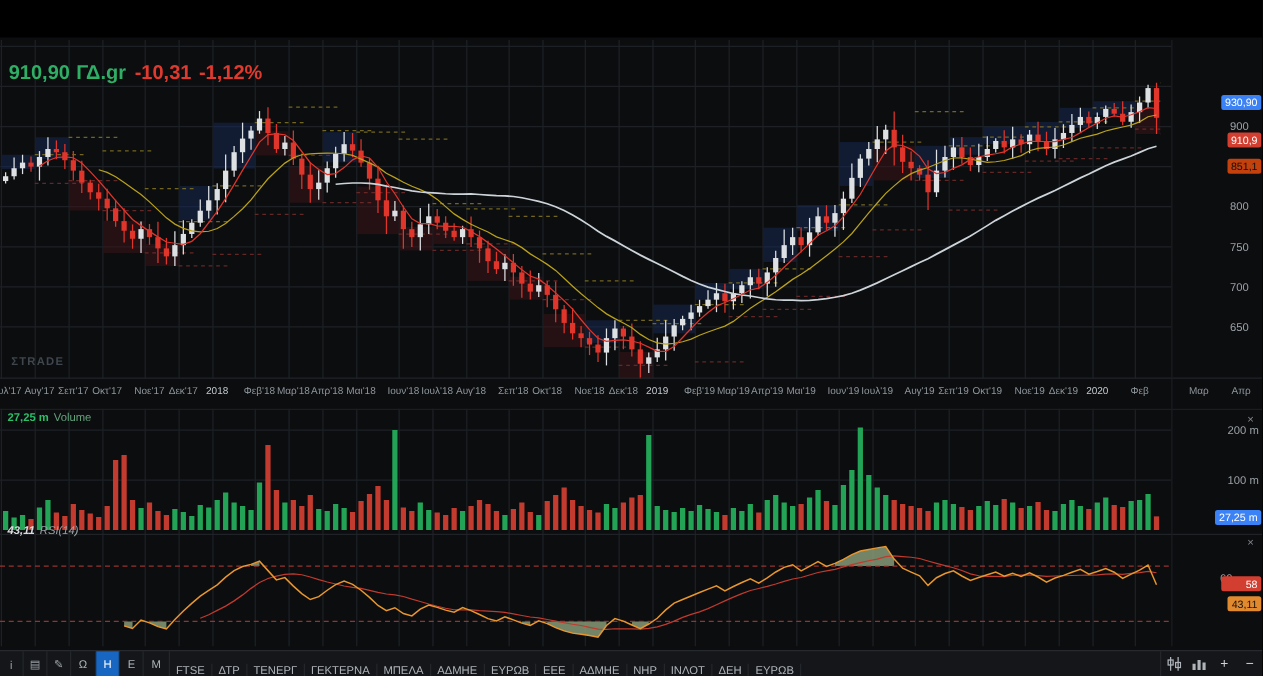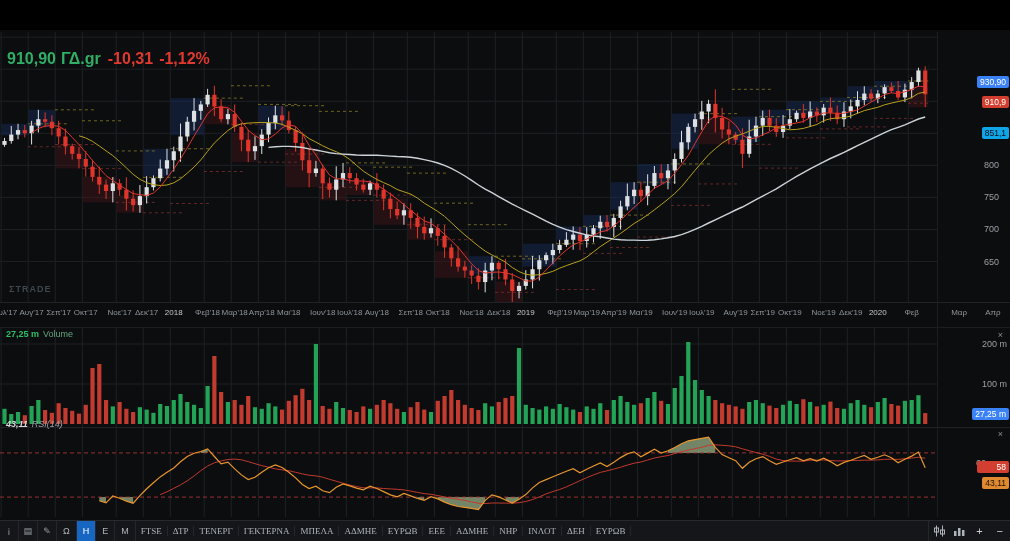--- a/index.html
+++ b/index.html
@@ -13,21 +13,21 @@
   .hdr .chg{color:#e0392e;margin-left:7px;} .hdr .chgp{color:#e0392e;margin-left:6px;}
   #watermark{position:absolute;left:9px;top:284px;font-size:9px;font-weight:bold;color:#3f464d;
              letter-spacing:1px;z-index:2;}
   .panel-title{position:absolute;font-size:9px;z-index:3;white-space:nowrap;}
   #vol-title{left:6px;top:329px;} #rsi-title{left:6px;top:419px;font-style:italic;}
   .vol-val{color:#2bbf6a;font-weight:bold;} .vol-lbl{color:#63a37c;margin-left:4px;}
   .rsi-val{color:#d9dcde;font-weight:bold;} .rsi-lbl{color:#9aa0a6;margin-left:4px;}
   .badge{position:absolute;right:1px;font-size:8.5px;padding:1px 3px;border-radius:2px;color:#fff;
          z-index:3;line-height:10px;white-space:nowrap;}
   .badge.green{background:#3b82f6;} .badge.red{background:#d23f31;}
-  .badge.gray{background:#0ea5e9;color:#0e0f11;} .badge.orange{background:#e0892f;color:#1a1205;}
+  .badge.gray{background:#c2410c;color:#0e0f11;} .badge.orange{background:#e0892f;color:#1a1205;}
   .closex{position:absolute;right:7px;color:#878d93;font-size:9px;z-index:3;cursor:pointer;line-height:9px;}
   #toolbar{position:absolute;left:0;bottom:0;width:1010px;height:20px;background:#141619;
            border-top:1px solid #26292d;display:flex;align-items:stretch;z-index:4;
            font-size:9px;color:#aeb4ba;}
   .tb-icon{width:18px;display:flex;align-items:center;justify-content:center;color:#9aa0a6;
            border-right:1px solid #23262a;cursor:pointer;}
   .tb-tf{display:flex;align-items:center;padding:0 6px;border-right:1px solid #23262a;cursor:pointer;}
   .tb-tf.active{background:#1766c2;color:#fff;}
   .tb-ticker{display:flex;align-items:center;padding:0 5px;border-right:1px solid #23262a;
              cursor:pointer;white-space:nowrap;}
@@ -680,42 +680,42 @@
   <div id="watermark">ΣTRADE</div>
 
   <div class="panel-title" id="vol-title">
     <span class="vol-val">27,25 m</span><span class="vol-lbl">Volume</span>
   </div>
   <div class="panel-title" id="rsi-title">
     <span class="rsi-val">43,11</span><span class="rsi-lbl">RSI(14)</span>
   </div>
 
   <div class="badge green" id="badge-g" style="top: 75.9325px;">930,90</div>
-  <div class="badge red" id="badge-r" style="top: 96px;">910,9</div>
+  <div class="badge red" id="badge-r" style="top: 106px;">910,9</div>
   <div class="badge gray" id="badge-ma" style="top: 127.096px;">851,1</div>
   <div class="badge green" id="badge-vol" style="top: 407.6px;">27,25 m</div>
   <div class="badge red" id="badge-rsima" style="top: 460.658px; padding-left: 20px;">58</div>
   <div class="badge orange" id="badge-rsi" style="top: 477.115px;">43,11</div>
 
   <div class="closex" style="top:331px;">×</div>
   <div class="closex" style="top:430px;">×</div>
 
   <div id="toolbar">
     <div id="tb-icons" style="display:flex;align-items:stretch;">
         <span class="tb-icon">ℹ</span>
         <span class="tb-icon">▤</span>
         <span class="tb-icon">✎</span>
       </div>
     <div id="tb-tfs" style="display:flex;align-items:stretch;">
         <span class="tb-tf">Ω</span>
         <span class="tb-tf active">Η</span>
         <span class="tb-tf">Ε</span>
         <span class="tb-tf">Μ</span>
       </div>
-    <div id="tb-tickers" style="display:flex;align-items:center;font-family:Liberation Serif, serif;">
+    <div id="tb-tickers" style="display:flex;align-items:flex-end;">
         <span class="tb-ticker">FTSE</span>
         <span class="tb-ticker">ΔΤΡ</span>
         <span class="tb-ticker">ΤΕΝΕΡΓ</span>
         <span class="tb-ticker">ΓΕΚΤΕΡΝΑ</span>
         <span class="tb-ticker">ΜΠΕΛΑ</span>
         <span class="tb-ticker">ΑΔΜΗΕ</span>
         <span class="tb-ticker">ΕΥΡΩΒ</span>
         <span class="tb-ticker">ΕΕΕ</span>
         <span class="tb-ticker">ΑΔΜΗΕ</span>
         <span class="tb-ticker">ΝΗΡ</span>

